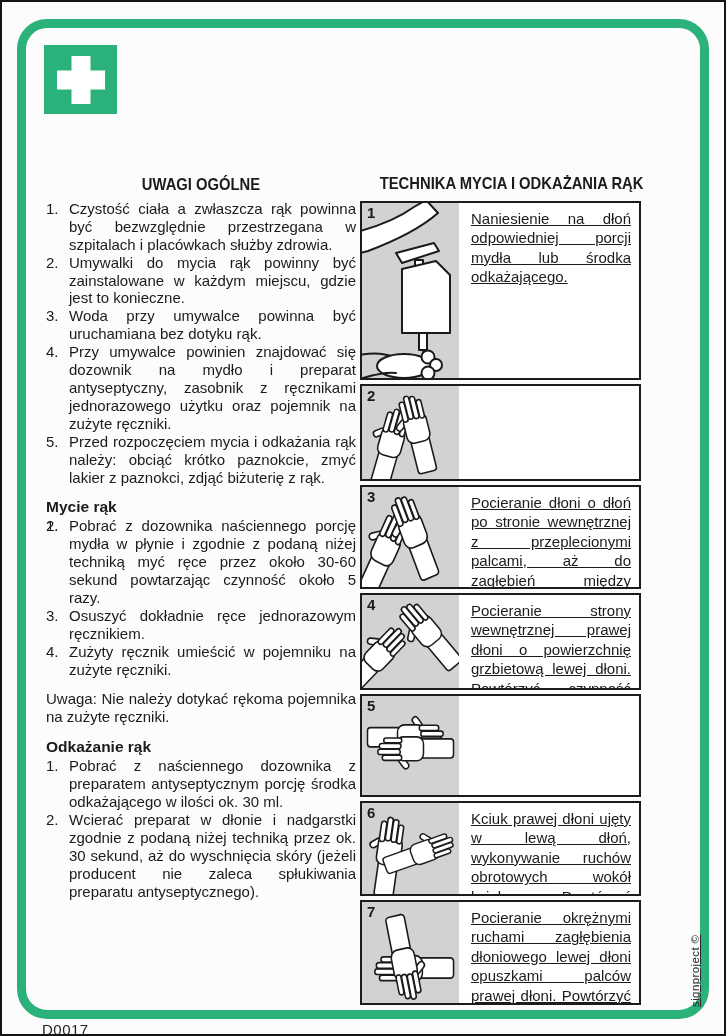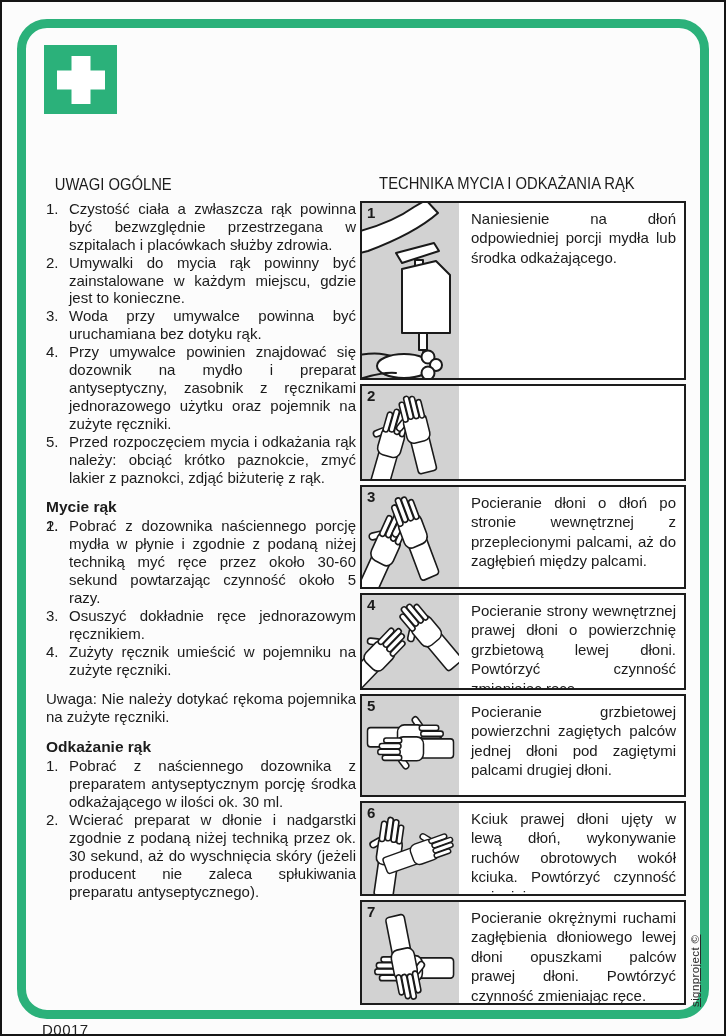--- a/index.html
+++ b/index.html
@@ -27,36 +27,36 @@
   .cross-badge .h{width:48px;height:19px;}
   
   .header{position:absolute;left:118px;top:44px;width:500px;text-align:center;line-height:1;}
   .title{display:inline-block;font-size:44px;font-weight:bold;letter-spacing:1px;
          transform:scaleX(0.76);transform-origin:center;white-space:nowrap;}
   .subtitle{margin-top:9px;}
   .subtitle .sline{display:block;line-height:24px;}
   .subtitle .sline span{display:inline-block;font-size:21px;font-weight:bold;letter-spacing:0.5px;
          transform:scaleX(0.86);transform-origin:center;white-space:nowrap;}
   
-  .col-head{font-weight:normal;font-size:17px;white-space:nowrap;}
+  .col-head{text-align:center;font-weight:bold;font-size:17px;white-space:nowrap;}
   .col-head span{display:inline-block;transform:scaleX(0.87);transform-origin:center;}
   .left-col{position:absolute;left:44px;top:174px;width:310px;font-size:15px;line-height:17.9px;}
   .left-col .col-head{margin-bottom:6px;}
   .li{position:relative;padding-left:23px;text-align:justify;}
   .li .num{position:absolute;left:0;top:0;}
   .sec-head{font-weight:bold;font-size:15.5px;margin-top:12px;margin-bottom:1px;}
   .note{margin-top:12px;text-align:justify;}
   
-  .right-col{position:absolute;left:358px;top:172px;width:326px;}
+  .right-col{position:absolute;left:358px;top:172px;width:281px;}
   .steps{margin-top:7px;}
   .step-row{display:flex;border:2px solid #1c1c1c;margin-bottom:4px;background:#fff;}
   .step-fig{flex:0 0 97px;width:97px;background:var(--figure-bg);position:relative;}
   .step-fig svg{position:absolute;inset:0;width:100%;height:100%;display:block;}
   .step-num{position:absolute;left:5px;top:1px;font-weight:bold;font-size:15px;z-index:2;}
-  .step-text{flex:1;padding:6px 8px 4px 12px;font-size:15px;line-height:19.4px;text-align:justify;overflow:hidden;}
+  .step-text{flex:1;padding:6px 8px 4px 12px;font-size:15px;line-height:19.4px;text-align:justify;overflow:hidden;text-decoration:underline;}
   .r1{height:179px}.r2{height:97px}.r3{height:104px}.r4{height:97px}
   .r5{height:103px}.r6{height:95px}.r7{height:105px}
   
   .code{position:absolute;left:40px;top:1019px;font-size:15px;letter-spacing:0.5px;color:#222;text-align:right;}
   .credit{position:absolute;left:687px;top:1005px;transform:rotate(-90deg);transform-origin:0 0;
           font-size:11.5px;color:#2a2a2a;white-space:nowrap;text-decoration:underline;letter-spacing:0.4px;}
   .defs-holder{position:absolute;width:0;height:0;overflow:hidden;}
   .ink-line{fill:none;stroke:#1a1a1a;stroke-width:2;stroke-linecap:round;}
   .ink-fill{fill:#fff;stroke:#1a1a1a;stroke-width:2;stroke-linejoin:round;}
 </style>
@@ -216,21 +216,20 @@
           <span class="step-num">5</span>
           <svg viewBox="0 0 97 93" preserveAspectRatio="none">
             <g transform="translate(82,26) rotate(90) scale(0.75)">
                 <use href="#hand"></use>
               </g>
             <g transform="translate(15,62) rotate(-90) scale(0.75)">
                 <use href="#hand"></use>
               </g>
           </svg>
         </div>
-        <div class="step-text">Pocieranie grzbietowej powierzchni zagiętych palców jednej dłoni pod zagiętymi palcami drugiej dłoni.</div>
       </div>
 
       <div class="step-row r6">
         <div class="step-fig">
           <span class="step-num">6</span>
           <svg viewBox="0 0 97 93" preserveAspectRatio="none">
             <g transform="translate(14,14) scale(0.8) rotate(8 16 45)">
                 <use href="#hand"></use>
               </g>
             <g transform="translate(88,28) rotate(70) scale(0.72)">

